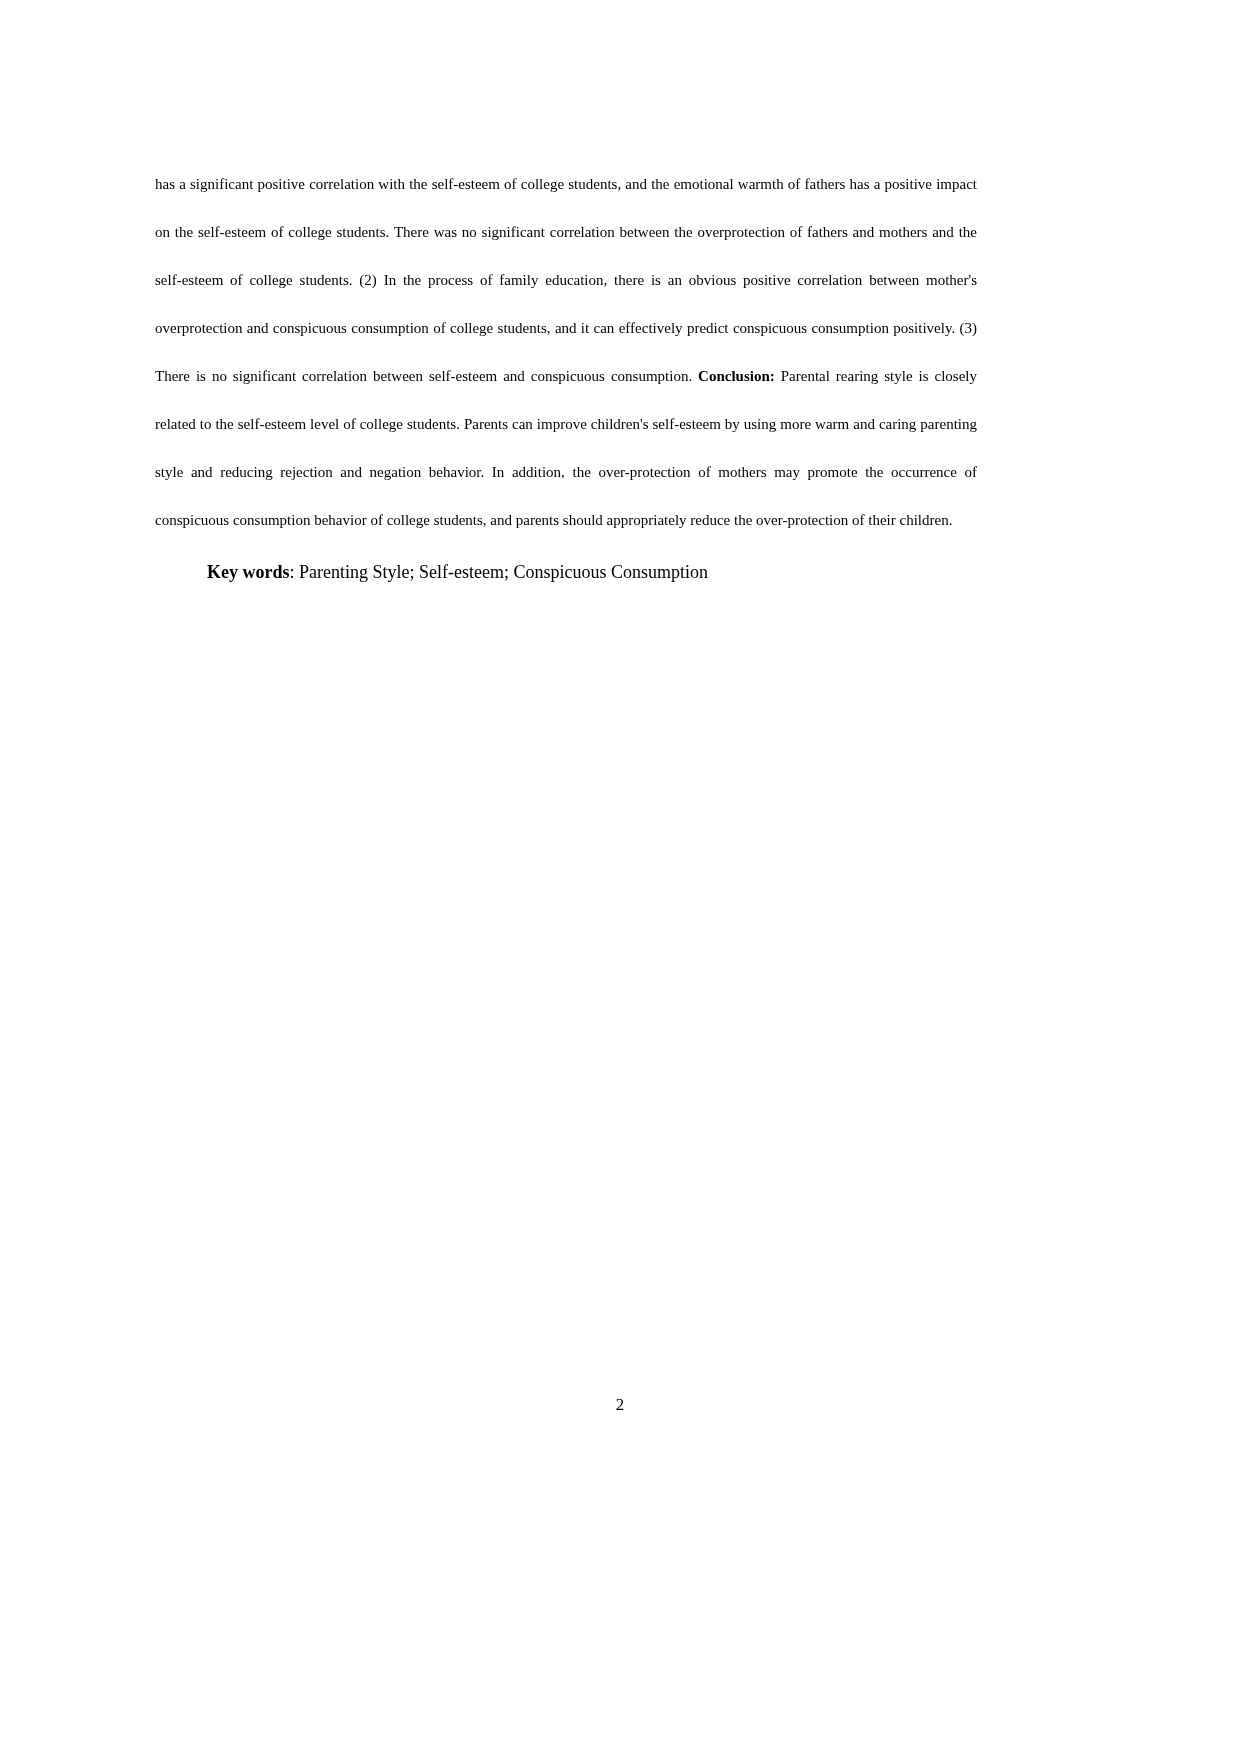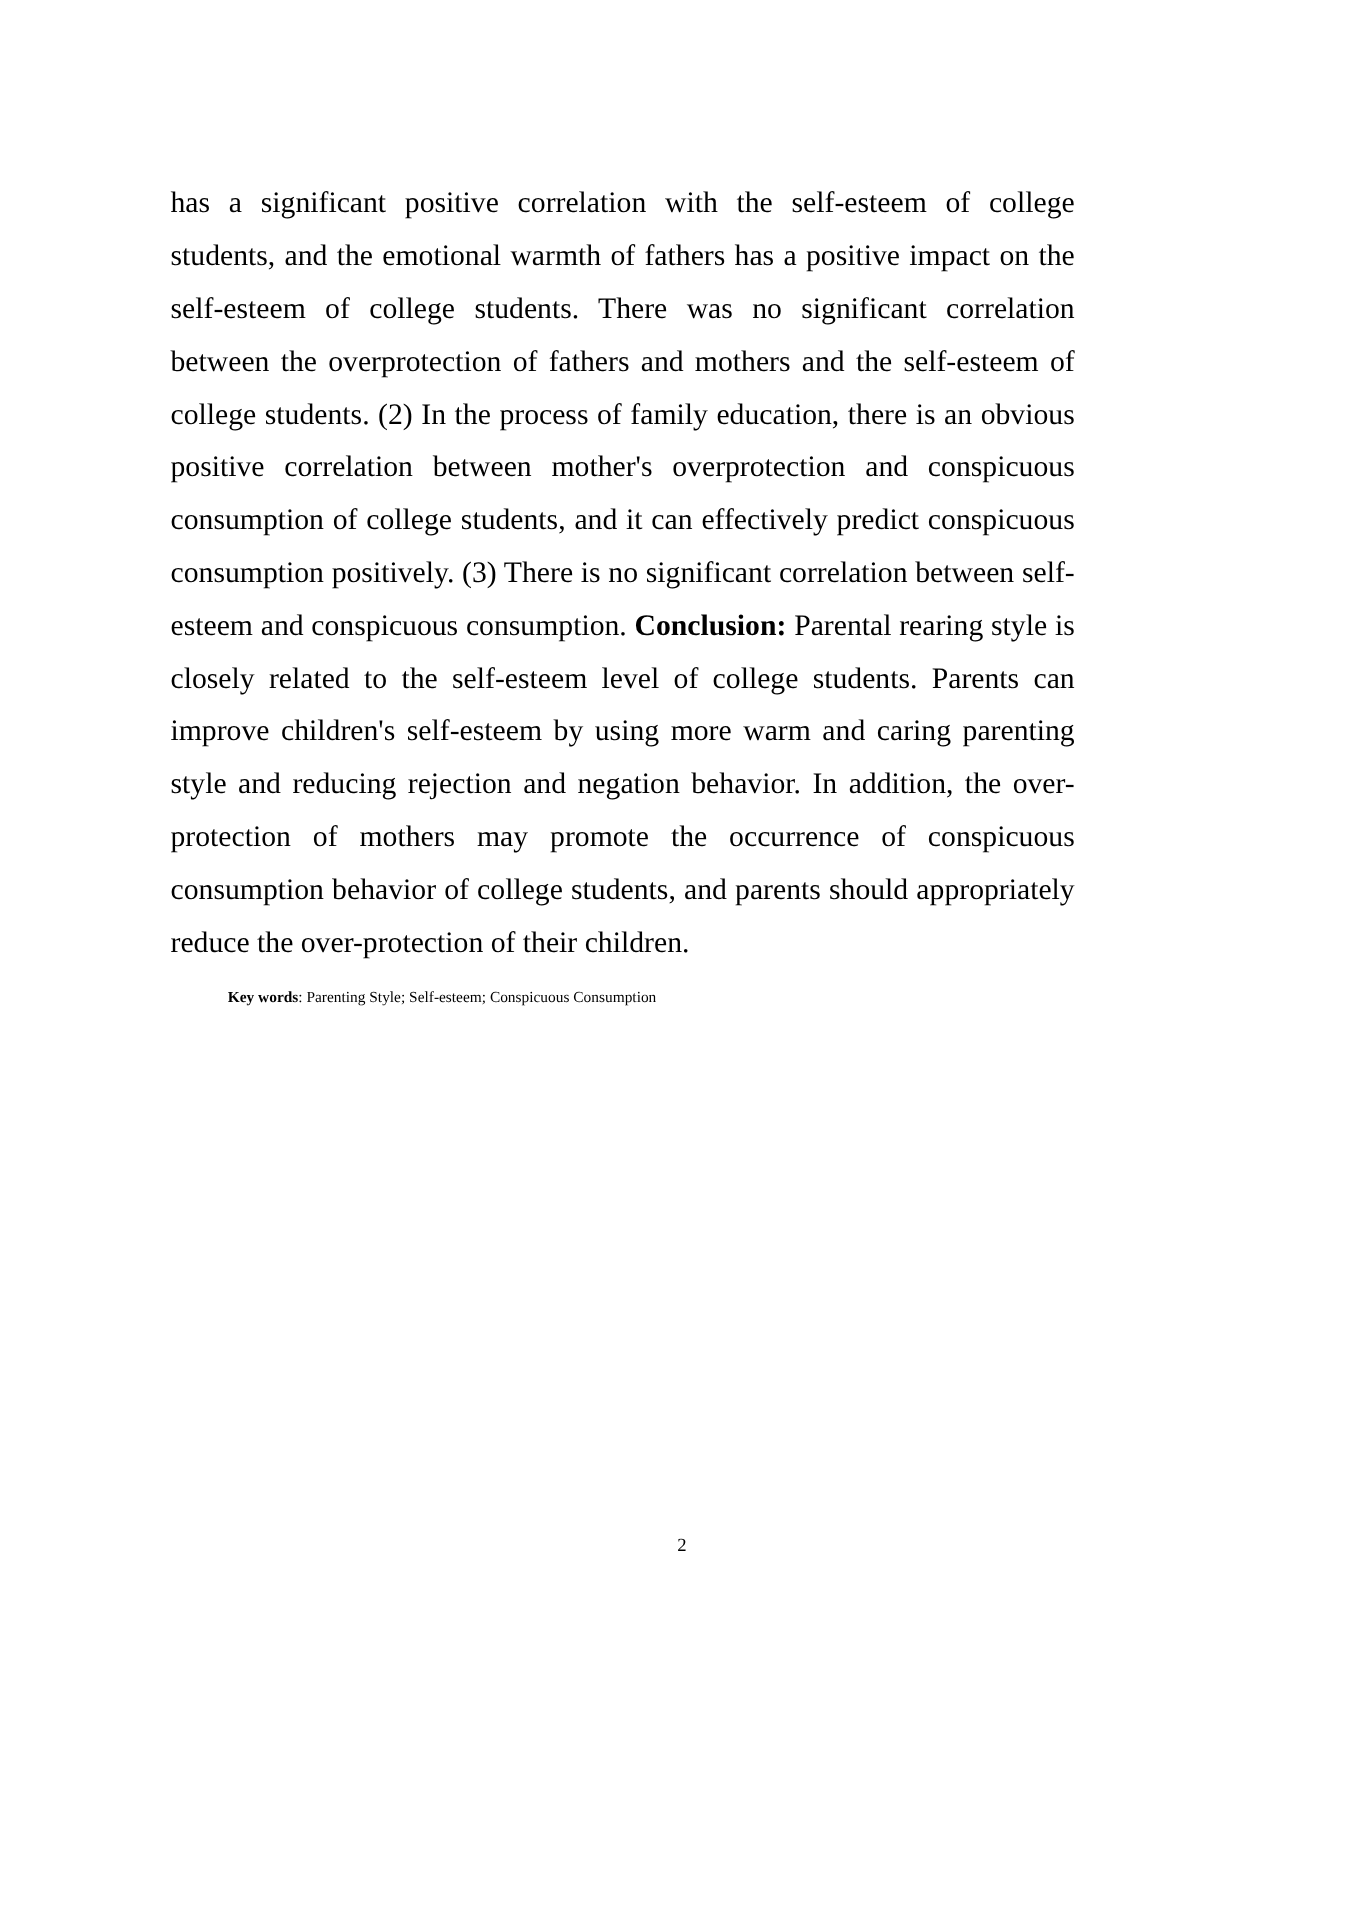--- a/index.html
+++ b/index.html
@@ -23,34 +23,34 @@
     background: #ffffff;
     box-sizing: border-box;
   }
   .content {
     position: absolute;
     left: 155px;
     top: 160px;
     width: 822px;
   }
   .abstract-body {
-    font-size: 27px;
+    font-size: 15px;
     line-height: 48px;
     text-align: justify;
     text-justify: inter-word;
     margin: 0;
     white-space: normal;
   }
   .abstract-body b {
     font-weight: bold;
   }
   .keywords {
     margin: 0;
     padding-top: 4px;
-    font-size: 14px;
+    font-size: 18px;
     line-height: 48px;
     text-indent: 52px;
   }
   .keywords .kw-label {
     font-weight: bold;
   }
   .page-number {
     position: absolute;
     left: 0;
     top: 1395px;

